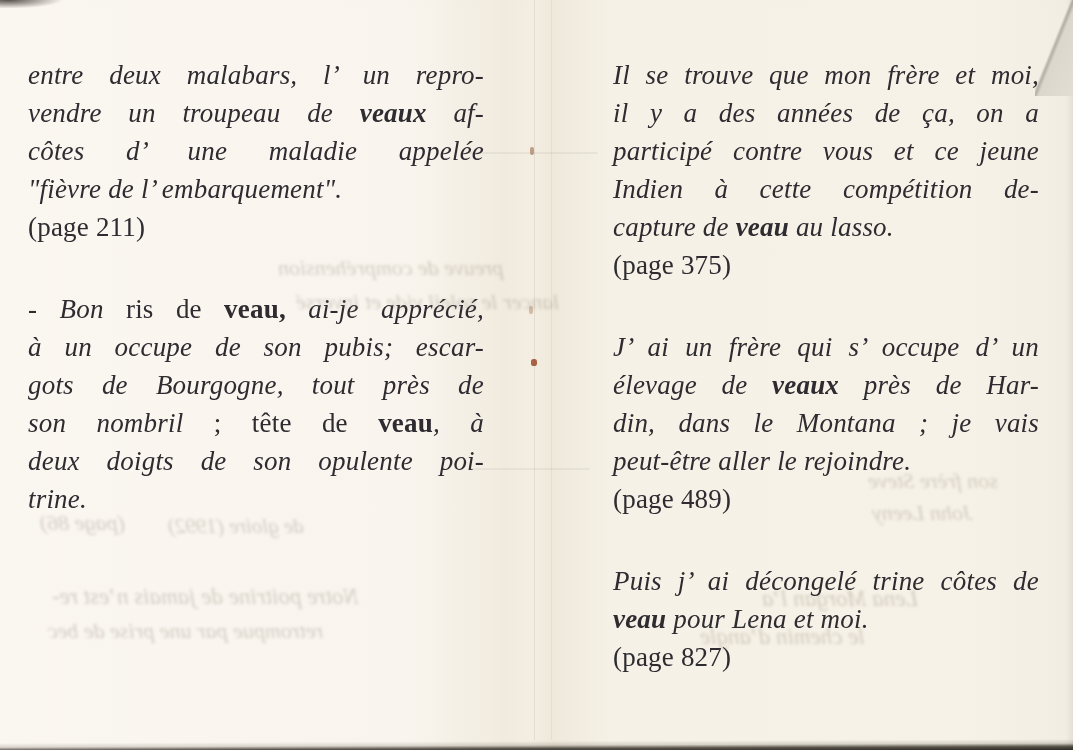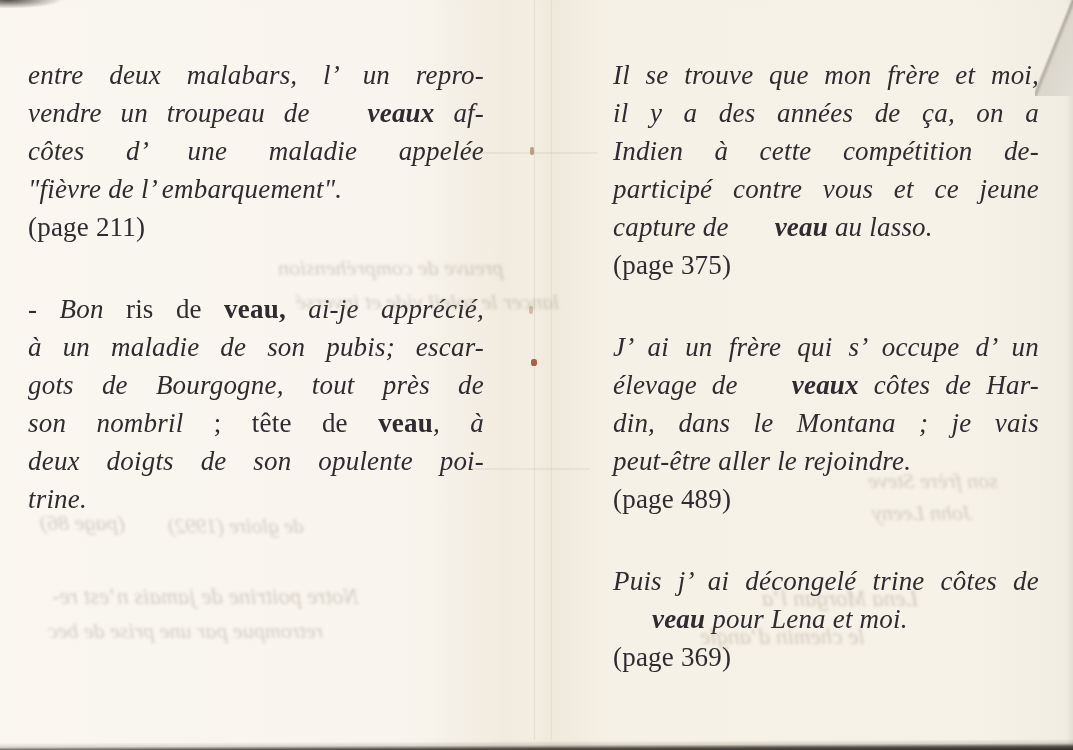--- a/index.html
+++ b/index.html
@@ -47,21 +47,21 @@
   .textblock{position:absolute;color:#2e2b31;}
   .textblock.left{left:28px;top:56px;width:456px;}
   .textblock.right{left:613px;top:56px;width:426px;}
   .para + .para{margin-top:44px;}
   .line{
     font-size:27px;height:38px;line-height:38px;
     letter-spacing:0.2px;
   }
   .line.just{text-align:justify;text-align-last:justify;}
   .s-i{font-style:italic;}
-  .s-bi{font-style:italic;font-weight:bold;margin-left:39px;}
+  .s-bi{font-style:italic;font-weight:bold;}
   .s-r{font-style:normal;}
   .s-b{font-style:normal;font-weight:bold;}
   
   .ghost{
     position:absolute;white-space:nowrap;font-style:italic;
     color:rgba(124,112,94,0.30);
     filter:blur(1.6px);
     transform:scaleX(-1);
   }
 </style>
@@ -82,47 +82,47 @@
   <div class="textblock left">
       <div class="para">
         <div class="line just"><span class="s-i">entre deux malabars, l’ un repro-</span></div>
         <div class="line just"><span class="s-i">vendre un troupeau de </span><span class="s-bi">veaux</span><span class="s-i"> af-</span></div>
         <div class="line just"><span class="s-i">côtes d’ une maladie appelée</span></div>
         <div class="line"><span class="s-i">"fièvre de l’ embarquement".</span></div>
         <div class="line"><span class="s-r">(page 211)</span></div>
       </div>
       <div class="para">
         <div class="line just"><span class="s-i">- Bon </span><span class="s-r">ris de </span><span class="s-b">veau,</span><span class="s-i"> ai-je apprécié,</span></div>
-        <div class="line just"><span class="s-i">à un maladie de son pubis; escar-</span></div>
+        <div class="line just"><span class="s-i">à un occupe de son pubis; escar-</span></div>
         <div class="line just"><span class="s-i">gots de Bourgogne, tout près de</span></div>
         <div class="line just"><span class="s-i">son nombril</span><span class="s-r"> ; tête de </span><span class="s-b">veau</span><span class="s-i">, à</span></div>
         <div class="line just"><span class="s-i">deux doigts de son opulente poi-</span></div>
         <div class="line"><span class="s-i">trine.</span></div>
       </div>
     </div>
   <div class="textblock right">
       <div class="para">
         <div class="line just"><span class="s-i">Il se trouve que mon frère et moi,</span></div>
         <div class="line just"><span class="s-i">il y a des années de ça, on a</span></div>
+        <div class="line just"><span class="s-i">participé contre vous et ce jeune</span></div>
         <div class="line just"><span class="s-i">Indien à cette compétition de-</span></div>
-        <div class="line just"><span class="s-i">participé contre vous et ce jeune</span></div>
         <div class="line"><span class="s-i">capture de </span><span class="s-bi">veau</span><span class="s-i"> au lasso.</span></div>
         <div class="line"><span class="s-r">(page 375)</span></div>
       </div>
       <div class="para">
         <div class="line just"><span class="s-i">J’ ai un frère qui s’ occupe d’ un</span></div>
-        <div class="line just"><span class="s-i">élevage de </span><span class="s-bi">veaux</span><span class="s-i"> côtes de Har-</span></div>
+        <div class="line just"><span class="s-i">élevage de </span><span class="s-bi">veaux</span><span class="s-i"> près de Har-</span></div>
         <div class="line just"><span class="s-i">din, dans le Montana ; je vais</span></div>
         <div class="line"><span class="s-i">peut-être aller le rejoindre.</span></div>
         <div class="line"><span class="s-r">(page 489)</span></div>
       </div>
       <div class="para">
         <div class="line just"><span class="s-i">Puis j’ ai décongelé trine côtes de</span></div>
         <div class="line"><span class="s-bi">veau</span><span class="s-i"> pour Lena et moi.</span></div>
-        <div class="line"><span class="s-r">(page 369)</span></div>
+        <div class="line"><span class="s-r">(page 827)</span></div>
       </div>
     </div>
 
   <div id="ghost-layer">
       <div class="ghost" style="left: 278px; top: 255px; font-size: 22px;">preuve de compréhension</div>
       <div class="ghost" style="left: 296px; top: 289px; font-size: 22px;">lancer le soleil vide et inversé</div>
       <div class="ghost" style="left: 40px; top: 510px; font-size: 22px;">(page 86)</div>
       <div class="ghost" style="left: 168px; top: 514px; font-size: 21px;">de gloire (1992)</div>
       <div class="ghost" style="left: 52px; top: 584px; font-size: 23px;">Notre poitrine de jamais n’est re-</div>
       <div class="ghost" style="left: 48px; top: 618px; font-size: 22px;">retrompue par une prise de bec</div>

